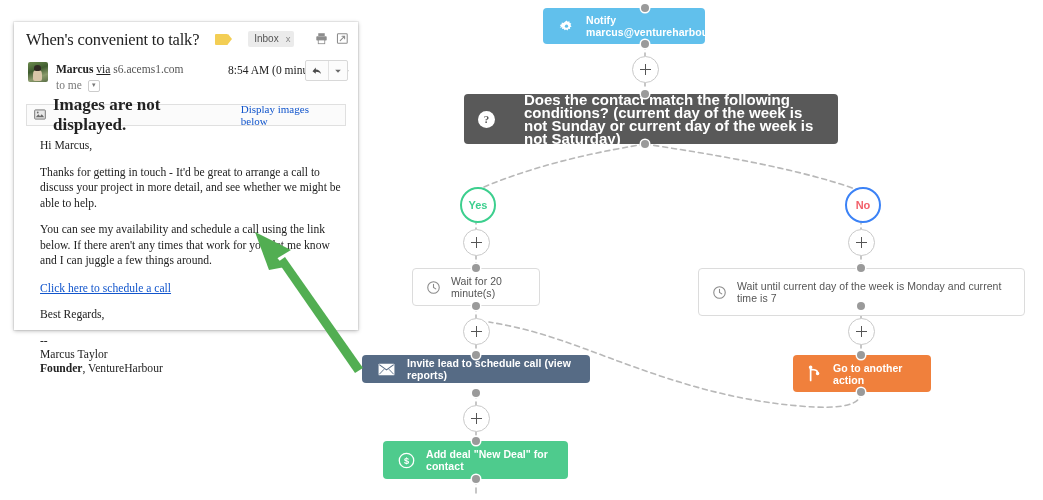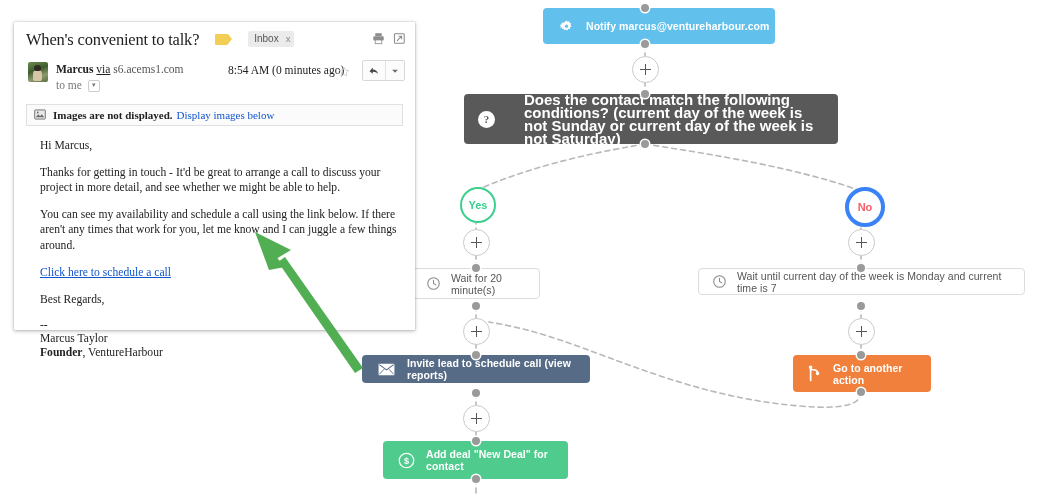--- a/index.html
+++ b/index.html
@@ -15,21 +15,21 @@
     overflow: hidden;
     font-family: "Liberation Sans", sans-serif;
     -webkit-font-smoothing: antialiased;
   }
 
   
   #email-panel {
     position: absolute;
     left: 14px;
     top: 22px;
-    width: 401px;
+    width: 344px;
     height: 308px;
     background: #ffffff;
     box-shadow: 0 1px 4px rgba(0,0,0,0.28), 0 0 0 1px rgba(0,0,0,0.05);
     z-index: 30;
   }
 
   #email-subject-row {
     position: relative;
     height: 34px;
     padding: 8px 12px 0 12px;
@@ -190,21 +190,21 @@
     margin: 4px 12px 0 12px;
     border: 1px solid #e0e0e0;
     background: #fbfbfb;
     height: 22px;
     display: flex;
     align-items: center;
     padding: 0 7px;
     box-sizing: border-box;
   }
   #images-bar .txt {
-    font-size: 11px;
+    font-size: 17px;
     color: #222;
     font-weight: bold;
     margin-left: 7px;
     font-family: "Liberation Serif", serif;
   }
   #images-bar .lnk {
     font-size: 11px;
     color: #1155cc;
     margin-left: 4px;
     font-family: "Liberation Serif", serif;
@@ -310,26 +310,26 @@
     border-radius: 50%;
     background: #ffffff;
     display: flex;
     align-items: center;
     justify-content: center;
     font-size: 11px;
     font-weight: bold;
     z-index: 17;
   }
   #branch-yes { border: 2px solid #3ccf8e; color: #3ccf8e; }
-  #branch-no  { border: 4px solid #3b82f6; color: #f2606a; justify-content: center; }
+  #branch-no  { border: 2px solid #3b82f6; color: #f2606a; justify-content: center; }
 
   
   #node-notify {
     left: 543px; top: 8px;
-    width: 232px; height: 36px;
+    width: 162px; height: 36px;
     background: #61c0ec;
     padding-left: 16px;
   }
   #node-notify .node-label { color: #ffffff; margin-left: 12px; }
 
   #node-condition {
     left: 464px; top: 94px;
     width: 374px; height: 50px;
     background: #595959;
     padding: 0 12px 0 14px;
@@ -338,30 +338,30 @@
   #node-condition .cond-text {
     color: #ffffff;
     font-size: 15px;
     font-weight: bold;
     line-height: 13px;
     margin-left: 29px;
   }
 
   #node-wait-left {
     left: 412px; top: 268px;
-    width: 128px; height: 31px;
+    width: 128px; height: 38px;
     background: #ffffff;
     border: 1px solid #dcdcdc;
     padding-left: 13px;
   }
   #node-wait-left .node-label { color: #555; margin-left: 10px; font-weight: normal; font-size: 10.5px; }
 
   #node-wait-right {
     left: 698px; top: 268px;
-    width: 327px; height: 27px;
+    width: 327px; height: 48px;
     background: #ffffff;
     border: 1px solid #dcdcdc;
     padding-left: 13px;
   }
   #node-wait-right .node-label { color: #555; margin-left: 10px; font-weight: normal; font-size: 10.5px; }
 
   #node-invite {
     left: 362px; top: 355px;
     width: 228px; height: 28px;
     background: #566b85;

